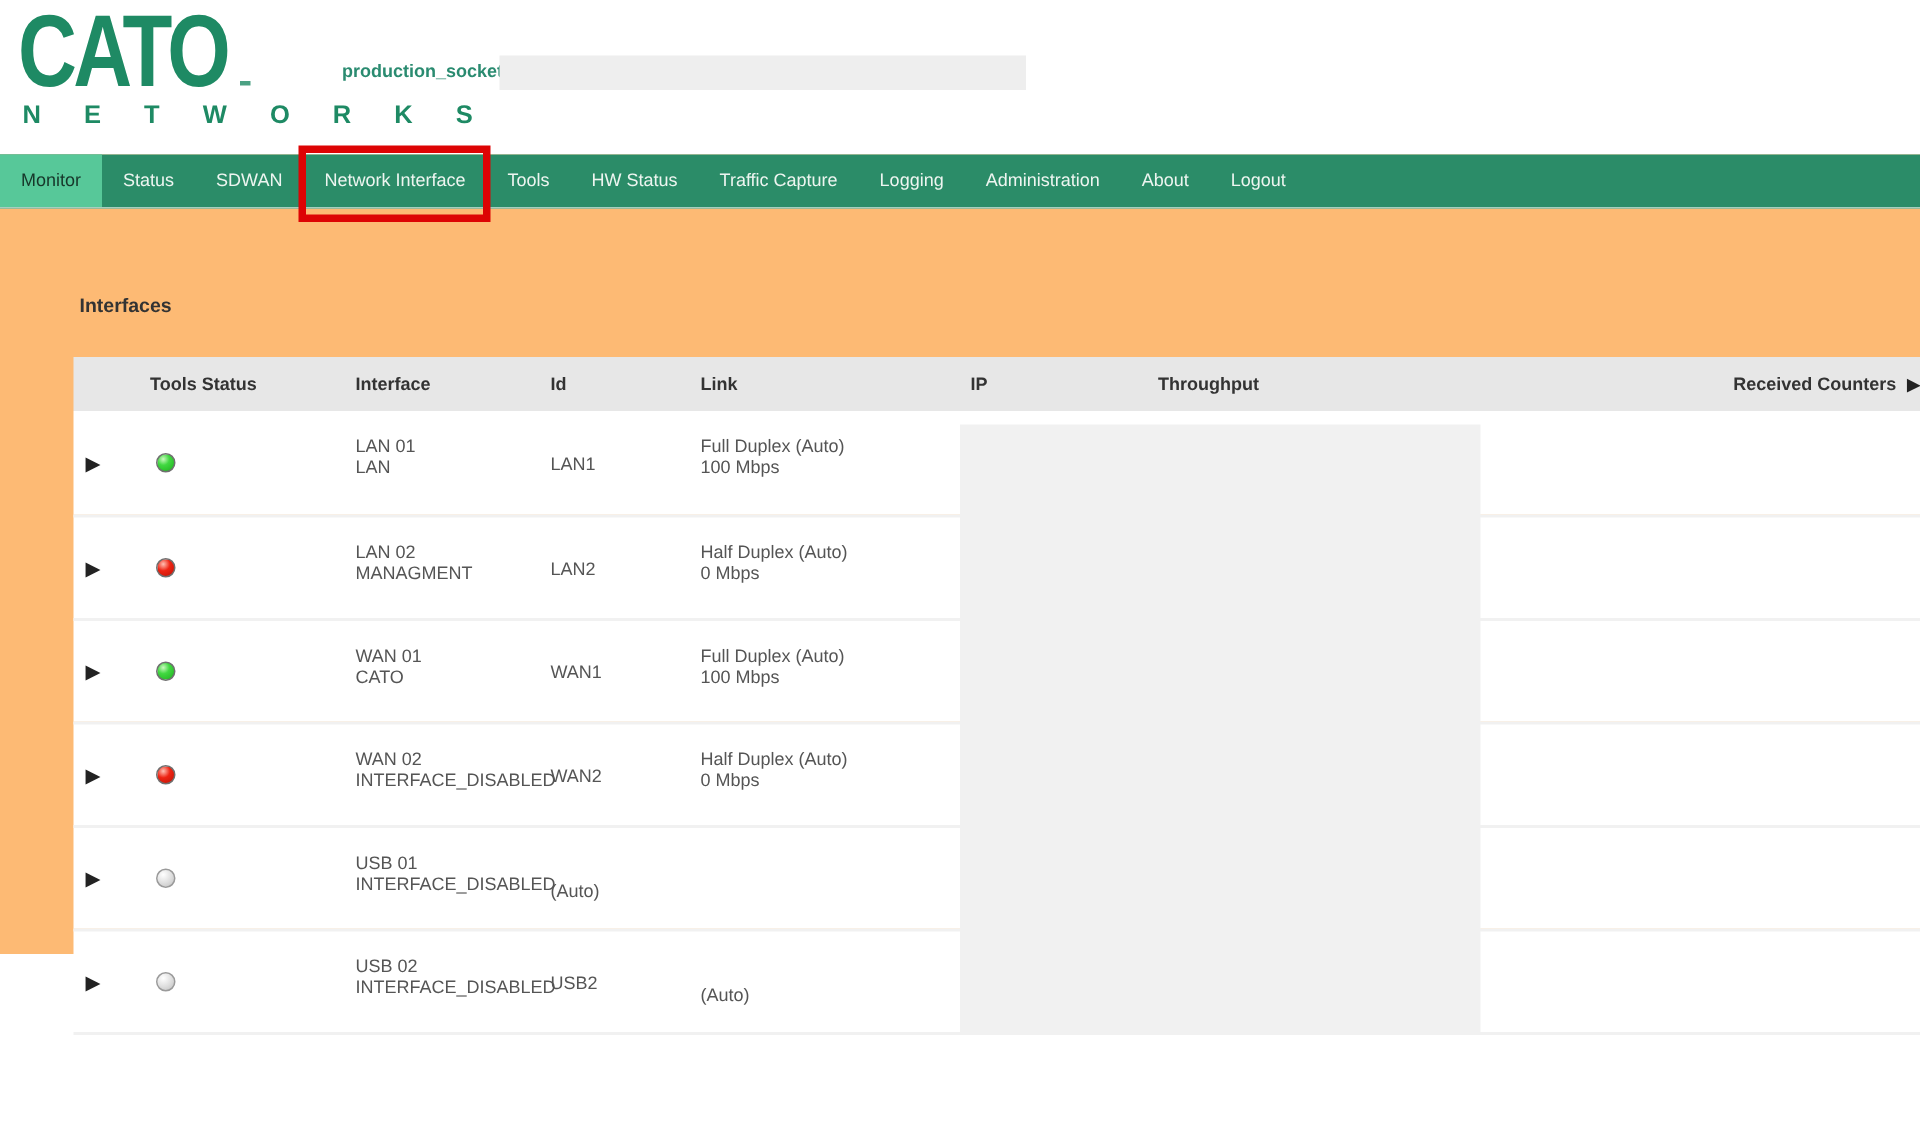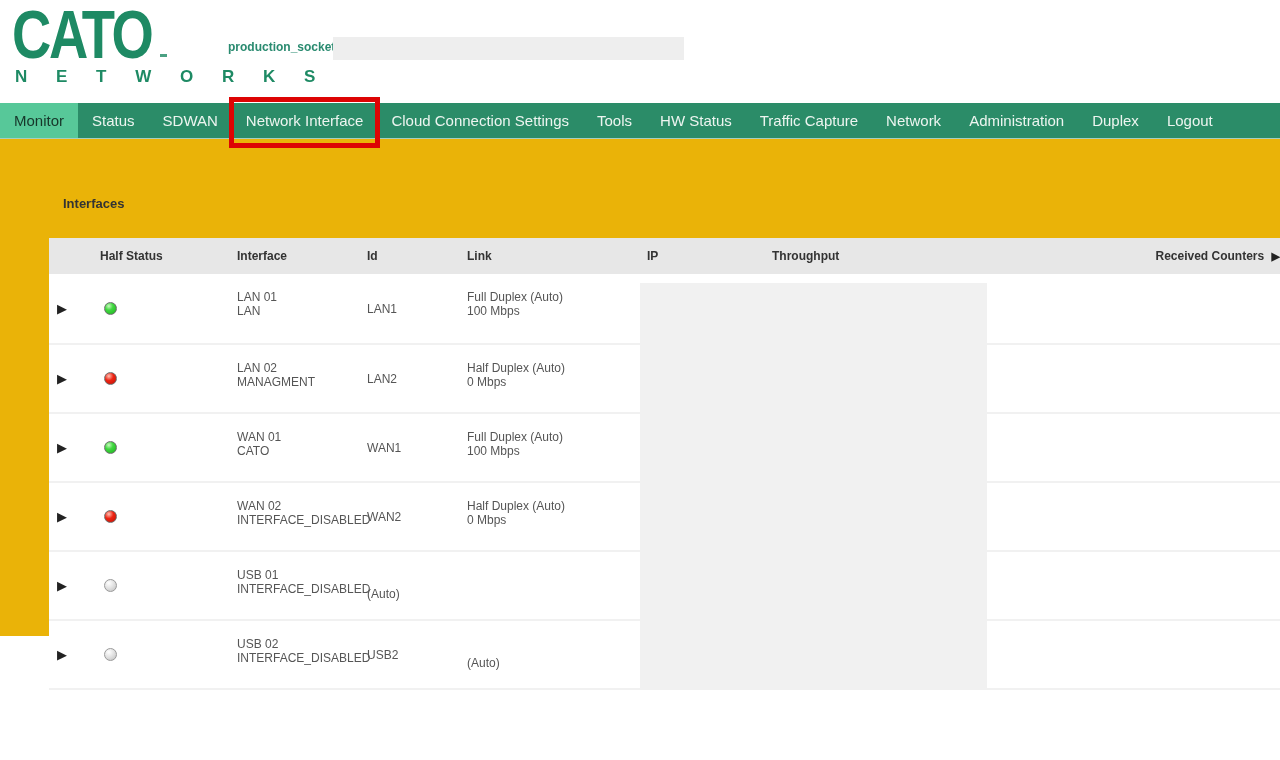--- a/index.html
+++ b/index.html
@@ -1,43 +1,43 @@
 <!DOCTYPE html>
 <html><head>
 <meta charset="utf-8">
 <style>
   * { margin:0; padding:0; box-sizing:border-box; }
   html,body { width:1280px; height:760px; background:#ffffff; overflow:hidden;
               font-family:"Liberation Sans", sans-serif; }
-  .page { position:relative; width:1280px; height:636px; background:#eab308; }
+  .page { position:relative; width:1280px; height:636px; background:#fdba74; }
 
   
   .app-header { position:absolute; left:0; top:0; width:1280px; height:103px; background:#fff; }
   .logo { position:absolute; left:12px; top:2px; color:#1e8a64; }
   .logo-word { font-size:68px; font-weight:700; letter-spacing:-3px; line-height:64px;
                transform:scaleX(0.80); transform-origin:left top; }
   .logo-tm { position:absolute; left:148px; top:52px; width:7px; height:3px; background:#1e8a64; opacity:.8; }
   .logo-sub { margin-top:1px; margin-left:3px; font-size:17px; font-weight:700; letter-spacing:12px; }
   .socket-name { position:absolute; left:228px; top:40px; font-size:12px; font-weight:700; color:#2a8b70; }
   .redact { background:#eeeeee; }
   .redact-header { position:absolute; left:333px; top:37px; width:351px; height:23px; }
 
   
   .nav-bar { position:absolute; left:0; top:103px; width:1280px; height:36px;
              background:#2b8c68; display:flex; align-items:stretch;
              border-bottom:1px solid #a5cfbf; overflow:visible; }
-  .nav-item { position:relative; padding:0 14px; line-height:35px; font-size:15px;
+  .nav-item { position:relative; padding:0 14px; line-height:35px; font-size:12px;
               color:#edf5f0; cursor:pointer; white-space:nowrap; }
   .nav-item.active { background:#57c899; color:#17362a; }
   .annotation-box { position:absolute; left:-3px; right:-3px; top:-6px; bottom:-10px;
                     border:5px solid #dd0404; display:none; z-index:20; pointer-events:none; }
   .nav-item.highlighted .annotation-box { display:block; }
 
   
-  .section-title { position:absolute; left:63px; top:196px; font-size:13px; font-weight:700; color:#333; }
+  .section-title { position:absolute; left:53px; top:196px; font-size:13px; font-weight:700; color:#333; }
   .itable { position:absolute; left:49px; top:238px; width:1231px; }
   .thead, .trow { display:grid; grid-template-columns:41px 135px 130px 100px 180px 125px 225px 1fr; }
   .thead { height:36px; background:#e7e7e7; align-items:center; font-size:12px; font-weight:700; color:#333; }
   .th { padding-left:12px; }
   .th.c-exp { padding-left:8px; }
   .th.c-status { padding-left:10px; }
   .th.c-rc { text-align:right; cursor:pointer; }
   .th .arrow { font-size:11px; color:#222; margin-left:4px; }
 
   .trow { height:69px; background:#fff; position:relative; }
@@ -86,60 +86,56 @@
   </div>
       <div class="nav-item">
     <span>SDWAN</span>
     
   </div>
       <div class="nav-item highlighted">
     <span>Network Interface</span>
     <span class="annotation-box"></span>
   </div>
       <div class="nav-item">
-    <span>Cloud Connection Settings</span>
-    
-  </div>
-      <div class="nav-item">
     <span>Tools</span>
     
   </div>
       <div class="nav-item">
     <span>HW Status</span>
     
   </div>
       <div class="nav-item">
     <span>Traffic Capture</span>
     
   </div>
       <div class="nav-item">
-    <span>Network</span>
+    <span>Logging</span>
     
   </div>
       <div class="nav-item">
     <span>Administration</span>
     
   </div>
       <div class="nav-item">
-    <span>Duplex</span>
+    <span>About</span>
     
   </div>
       <div class="nav-item">
     <span>Logout</span>
     
   </div>
     </nav>
 
   <main>
     <div class="section-title">Interfaces</div>
 
     <div class="itable">
       <div class="thead">
         <div class="th c-exp"></div>
-        <div class="th c-status">Half Status</div>
+        <div class="th c-status">Tools Status</div>
         <div class="th">Interface</div>
         <div class="th">Id</div>
         <div class="th">Link</div>
         <div class="th">IP</div>
         <div class="th">Throughput</div>
         <div class="th c-rc">
           <span>Received Counters</span>
           <span class="arrow">▶</span>
         </div>
       </div>

